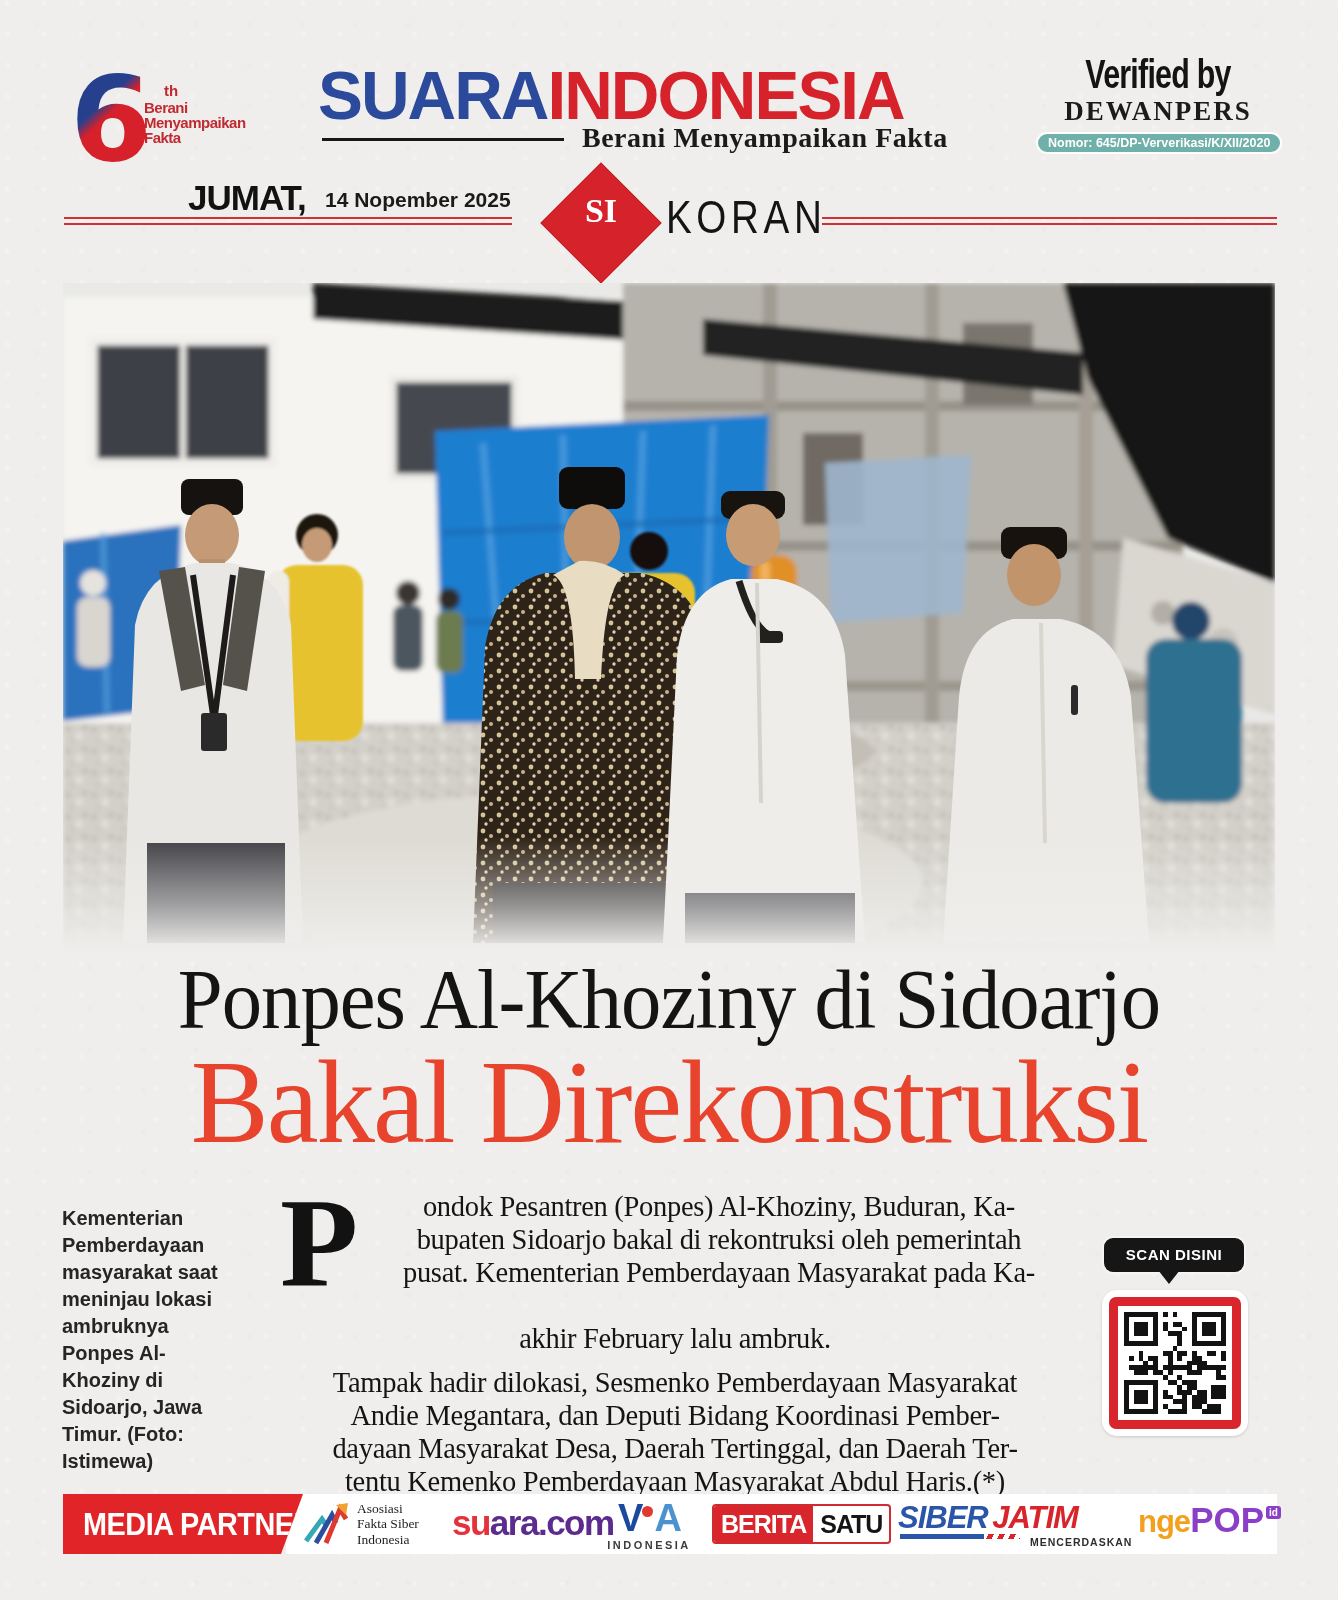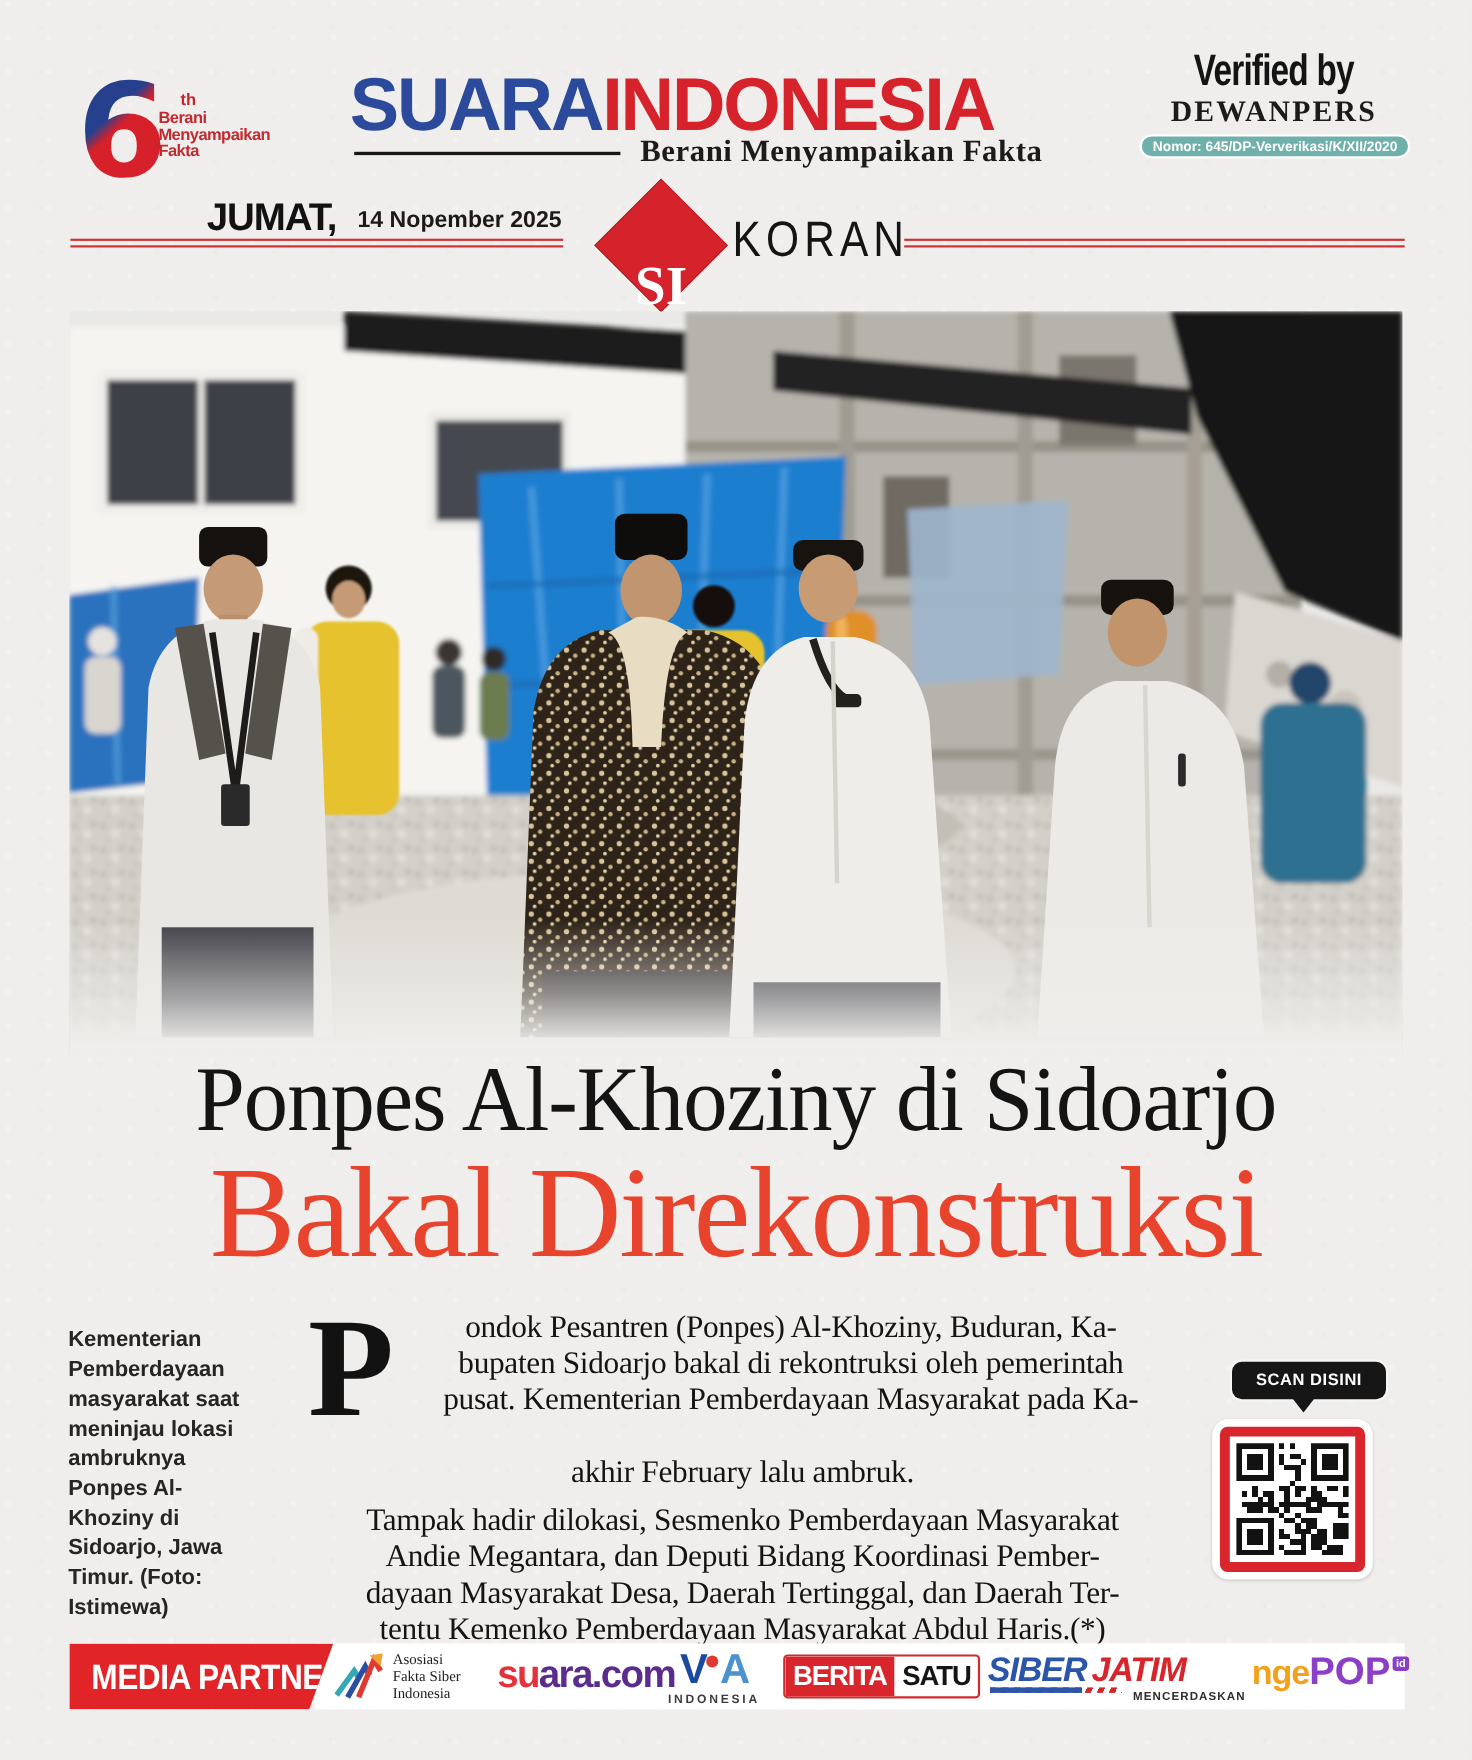--- a/index.html
+++ b/index.html
@@ -15,32 +15,32 @@
   .anniv svg { position:absolute; left:0; top:0; }
   .anniv-th { position:absolute; left:76px; top:26px; color:#c4262d; font-weight:bold; font-size:15px;margin-left:20px; }
   .anniv-tag { position:absolute; left:76px; top:44px; color:#c12a31; font-weight:bold; font-size:15px; line-height:1.0; letter-spacing:-0.5px; }
 
   .masthead { position:absolute; left:318px; top:56px; width:700px; white-space:nowrap;
               font-weight:900; font-size:68px; letter-spacing:-2px; transform:scaleX(0.99); transform-origin:left top; }
   .mh-blue { color:#2b4a9b; } .mh-red { color:#d6222a; }
   .mh-rule { position:absolute; left:322px; top:138px; width:242px; height:3px; background:#171717; }
   .mh-tag { position:absolute; left:582px; top:122px; font-family:"Liberation Serif", serif; font-weight:bold; font-size:28px; color:#1c1b1a; letter-spacing:0.5px; white-space:nowrap; }
 
-  .verified { position:absolute; left:1036px; top:44px; width:244px; text-align:center; }
+  .verified { position:absolute; left:1036px; top:54px; width:244px; text-align:center; }
   .verified-line1 { font-size:40px; font-weight:900; color:#141414; transform:scaleX(0.76); transform-origin:center top; letter-spacing:-1px; line-height:1.0; }
   .verified-line2 { font-family:"Liberation Serif", serif; font-size:27px; font-weight:600; letter-spacing:2px; color:#1b1b1b; margin-top:2px; }
   .verified-badge { display:inline-block; margin-top:5px; background:#6fb0aa; border:2px solid #ffffff; border-radius:12px; color:#ffffff; font-weight:bold; font-size:12.5px; padding:2px 10px; white-space:nowrap; }
 
   .dateline-day { position:absolute; left:188px; top:178px; font-size:35px; font-weight:900; color:#121212; letter-spacing:-1px; }
   .dateline-date { position:absolute; left:325px; top:188px; font-size:21px; font-weight:bold; color:#1a1a1a; }
   .redline { position:absolute; height:8px; border-top:2.5px solid #cd3336; border-bottom:2.5px solid #cd3336; }
   .redline.left { left:64px; top:217px; width:448px; }
   .redline.right { left:822px; top:217px; width:455px; }
   .si-diamond { position:absolute; left:558px; top:180px; width:86px; height:86px; background:#d6232b; transform:rotate(45deg); box-shadow:0 0 0 1px #b81e24 inset; }
-  .si-mono { position:absolute; left:558px; top:192px; width:86px; text-align:center; font-family:"Liberation Serif", serif; font-weight:bold; font-size:50px; color:#ffffff;margin-top:38px; }
+  .si-mono { position:absolute; left:558px; top:192px; width:86px; text-align:center; font-family:"Liberation Serif", serif; font-weight:bold; font-size:34px; color:#ffffff; }
   .koran { position:absolute; left:666px; top:192px; width:150px; font-size:42px; color:#141414; letter-spacing:5px; transform:scale(0.92,1.08); transform-origin:left top; font-weight:400; }
 
   
   .photo-wrap { position:absolute; left:63px; top:283px; width:1212px; height:676px; }
   .photo-wrap svg { display:block; }
 
   
   .kicker { position:absolute; left:0; top:958px; width:1338px; text-align:center;
             font-family:"Liberation Serif", serif; font-size:84px; color:#141414; letter-spacing:-1px;
             transform:scaleX(0.96); transform-origin:center top; line-height:1.0; }
@@ -51,21 +51,21 @@
   
   .photo-caption { position:absolute; left:62px; top:1205px; width:176px; text-align:left;
             font-weight:bold; font-size:20px; line-height:1.35; color:#262524; }
   .body-col { position:absolute; left:280px; top:1190px; width:790px; text-align:center;
             font-family:"Liberation Serif", serif; font-size:28.5px; line-height:33px; color:#141414; letter-spacing:-0.3px; }
   .body-col .line { white-space:nowrap; }
   .dropcap { float:left; font-size:128px; line-height:0.78; font-weight:bold; padding:4px 10px 0 0; color:#121212; }
   .para2 { margin-top:11px; }
 
   .scan-bubble { position:absolute; left:1104px; top:1238px; width:140px; height:34px; background:#161616; border-radius:9px;
-            color:#ffffff; font-size:15px; font-weight:bold; text-align:center; line-height:34px; letter-spacing:0.5px; box-shadow:0 0 0 2px #f6f5f4;margin-left:16px; }
+            color:#ffffff; font-size:15px; font-weight:bold; text-align:center; line-height:34px; letter-spacing:0.5px; box-shadow:0 0 0 2px #f6f5f4; }
   .scan-bubble:after { content:""; position:absolute; left:54px; top:32px; border:11px solid transparent; border-top:14px solid #161616; }
   .qr-outer { position:absolute; left:1102px; top:1290px; width:146px; height:146px; background:#ffffff; border-radius:15px; padding:7px; box-shadow:0 1px 3px rgba(0,0,0,0.15); }
   .qr-frame { width:132px; height:132px; border:9px solid #d8262c; border-radius:7px; background:#ffffff; padding:6px; }
 
   
   .footer-white { position:absolute; left:286px; top:1494px; width:991px; height:60px; background:#ffffff; }
   .footer-red { position:absolute; left:63px; top:1494px; width:240px; height:60px; background:#e02427;
             clip-path:polygon(0 0,100% 0,calc(100% - 22px) 100%,0 100%); color:#ffffff;
             font-size:32px; font-weight:900; line-height:60px; padding-left:20px; letter-spacing:-0.5px;
             transform-origin:left center; }

